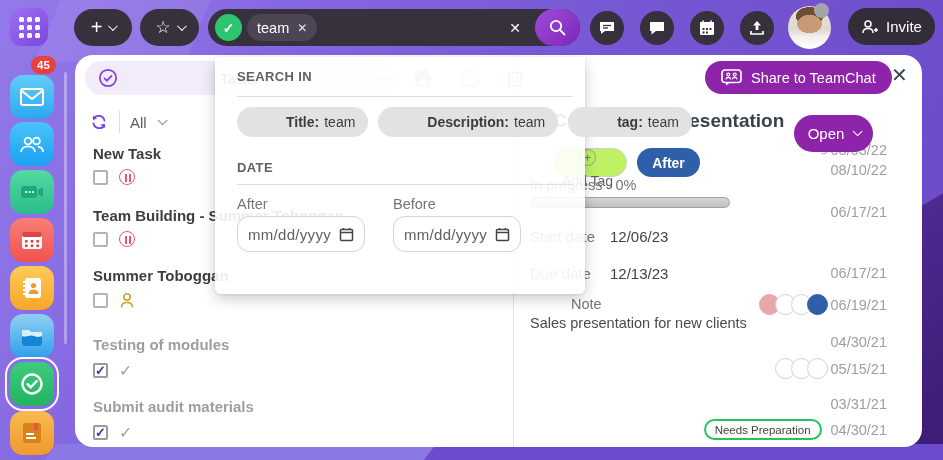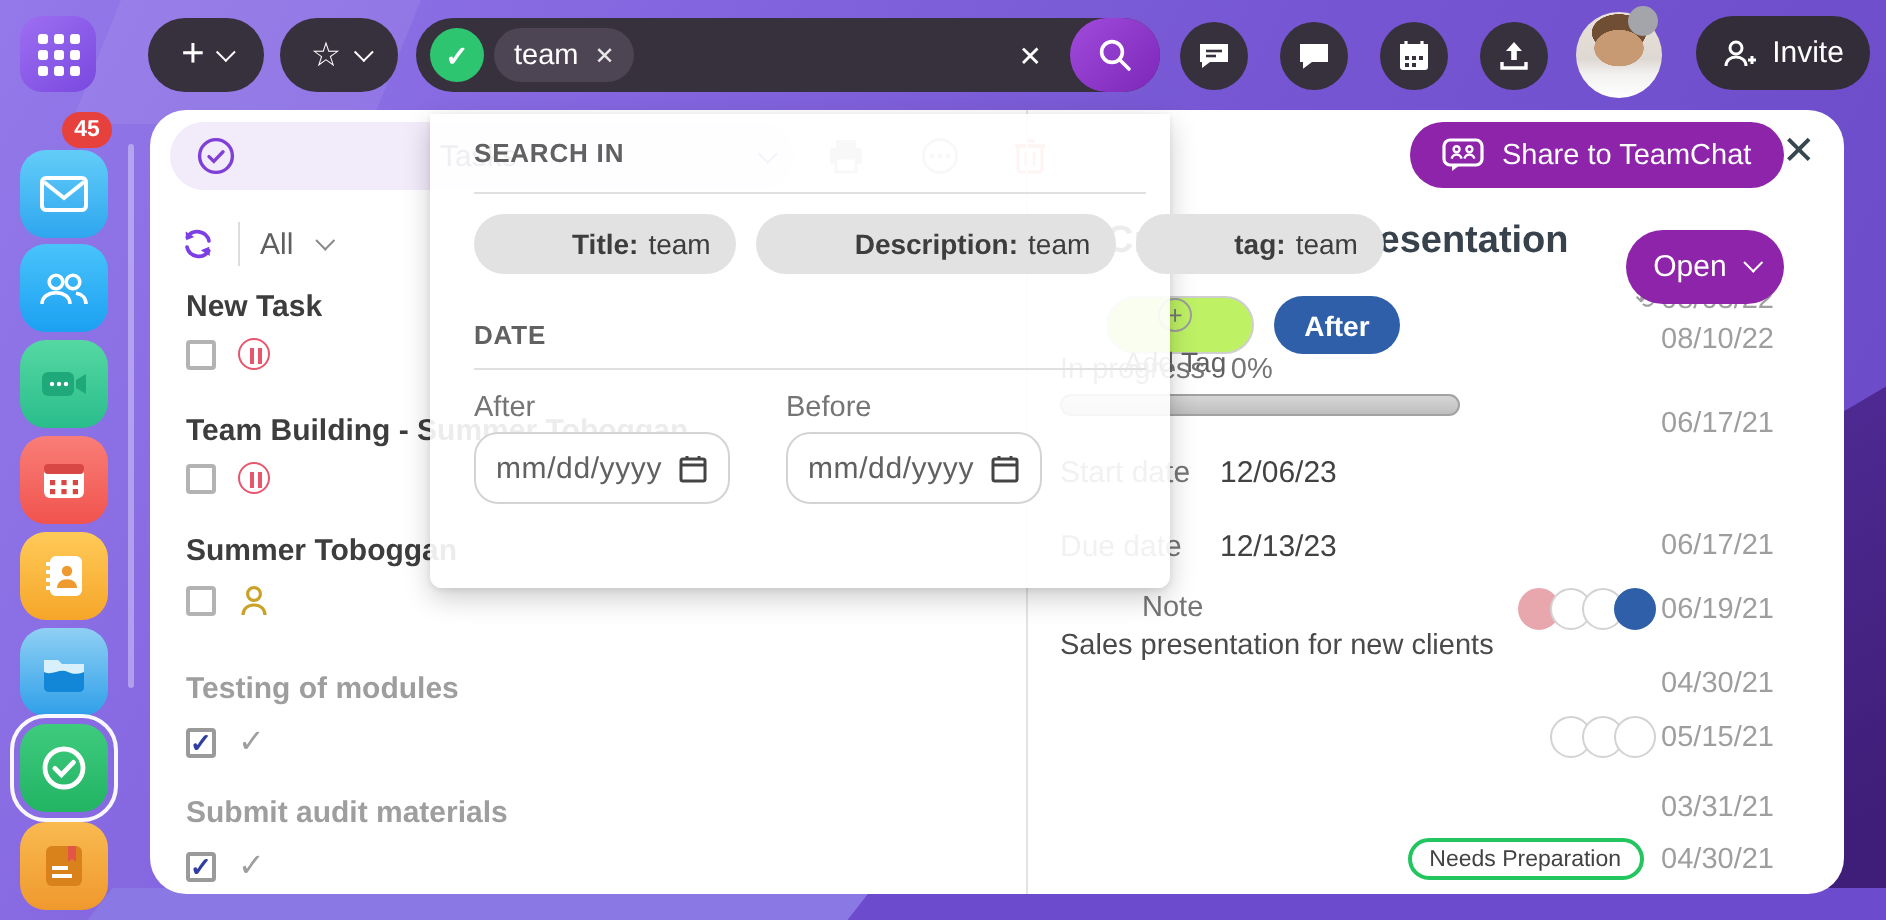--- a/index.html
+++ b/index.html
@@ -116,21 +116,21 @@
   .tagpill { height:21px; padding:0 9px; border:2px solid #22c55e; border-radius:11px;
              font-size:11.5px; color:#424242; display:flex; align-items:center; margin-right:6px;
              background:#fff; white-space:nowrap; }
 
   
   .share-btn { position:absolute; left:630px; top:6px; height:33px; padding:0 16px; border-radius:17px;
                background:#8e24aa; color:#fff; font-size:14.5px; display:flex; align-items:center;
                gap:9px; cursor:pointer; }
   .close-x { position:absolute; left:816px; top:8px; font-size:20px; color:#37474f; cursor:pointer; }
   .detail-title { position:absolute; left:478px; top:55px; font-size:19px; font-weight:bold; color:#37424c; }
-  .open-btn { position:absolute; left:738px; top:60px; width:79px; height:37px; border-radius:19px;
+  .open-btn { position:absolute; left:719px; top:60px; width:79px; height:37px; border-radius:19px;
               background:#8e24aa; color:#fff; font-size:15px; display:flex; align-items:center;
               justify-content:center; gap:8px; cursor:pointer; }
   .tags-row { position:absolute; left:478px; top:93px; display:flex; gap:10px; }
   .addtag { height:29px; padding:0 13px 0 8px; border:1px solid #cfcfcf; border-radius:15px;
             display:flex; align-items:center; gap:7px; color:#5f5f5f; font-size:14px; background:#bef264;
             cursor:pointer;flex-direction:column; }
   .addtag .pl { width:17px; height:17px; border:1px solid #9e9e9e; border-radius:50%; color:#757575;
                 font-size:13px; line-height:15px; text-align:center; }
   .ideas { height:29px; padding:0 15px; border-radius:15px; background:#2e5fa8; color:#fff;
            font-size:14px; font-weight:bold; display:flex; align-items:center; cursor:pointer; }

